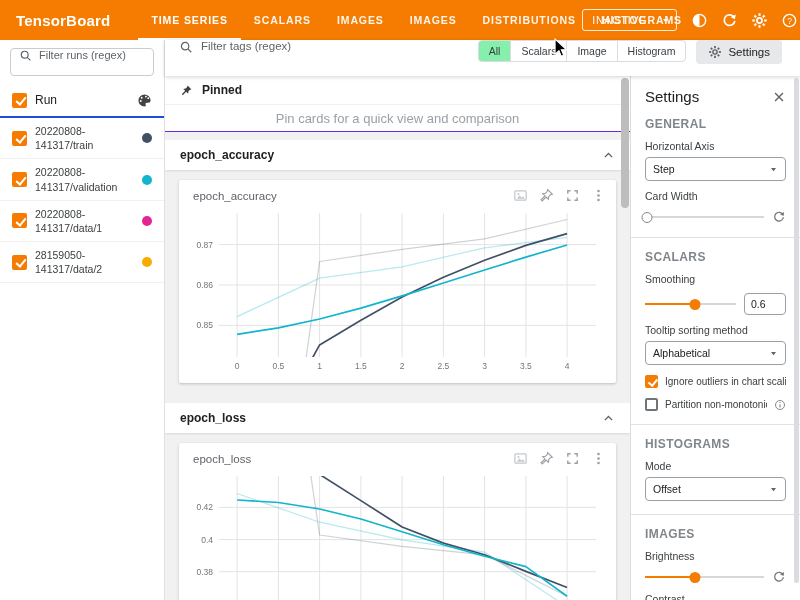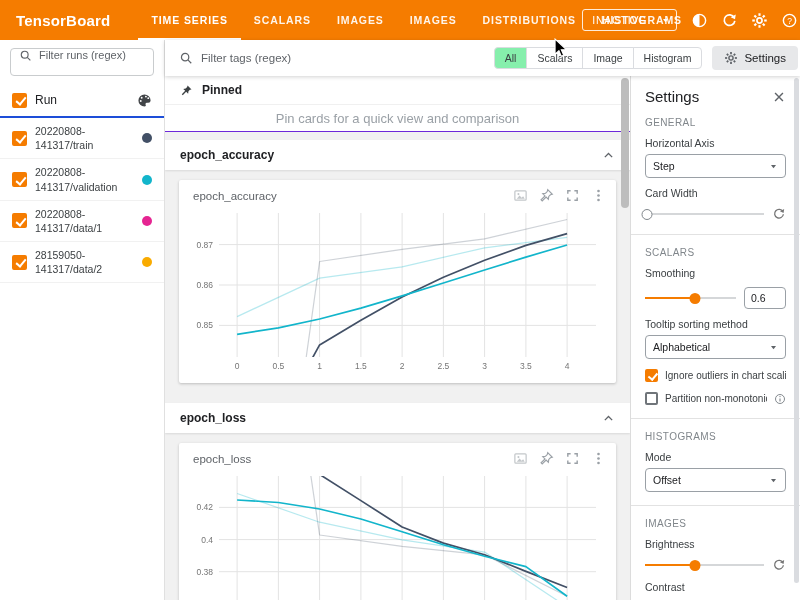--- a/index.html
+++ b/index.html
@@ -36,21 +36,21 @@
 .run-header-label{flex:1;font-size:12px;color:#202124}
 .palette{width:15px;height:15px;color:#424548;cursor:pointer}
 .run-row{display:flex;align-items:center;gap:8px;padding:6px 12px;border-bottom:1px solid #f1f1f1;cursor:pointer}
 .run-label{flex:1;font-size:10.5px;line-height:1.35;color:#3c4043;word-break:break-word}
 .dot{width:10px;height:10px;border-radius:50%;flex-shrink:0;cursor:pointer}
 .cb{width:15px;height:15px;border:2px solid #70757a;border-radius:2px;flex-shrink:0;position:relative;cursor:pointer;background:#fff}
 .cb.checked{background:#f57c00;border-color:#f57c00}
 .cb.checked::after{content:"";position:absolute;left:3.5px;top:.5px;width:4px;height:8px;border:solid #fff;border-width:0 2px 2px 0;transform:rotate(40deg)}
 
 
-.tags-toolbar{height:36px;background:#fff;display:flex;align-items:center;padding:0 2px 0 14px;box-shadow:0 1px 4px rgba(0,0,0,.18);position:relative;z-index:5}
+.tags-toolbar{height:36px;background:#fff;display:flex;align-items:flex-start;padding:0 18px 0 14px;box-shadow:0 1px 4px rgba(0,0,0,.18);position:relative;z-index:5}
 .tags-toolbar .s2{width:14px;height:14px;color:#5f6368;margin-right:8px;flex-shrink:0}
 .tags-input{border:none;flex:1;font-size:11.5px;color:#202124;min-width:40px;background:transparent}
 .tags-input::placeholder{color:#5f6368}
 .chips{display:flex;margin-right:10px}
 .chip{border:1px solid #dadce0;background:#fff;color:#3c4043;font-size:10.5px;padding:4px 10px;margin-left:-1px;cursor:pointer;white-space:nowrap}
 .chip:first-child{border-radius:4px 0 0 4px;margin-left:0}
 .chip:last-child{border-radius:0 4px 4px 0}
 .chip.selected{background:#86efac}
 .settings-btn{display:flex;align-items:center;gap:6px;background:#e7e8ea;border:none;border-radius:4px;padding:5px 12px;font-size:11.5px;color:#202124;cursor:pointer;font-family:inherit;white-space:nowrap}
 .settings-btn .sbg{width:14px;height:14px;color:#5f6368}
@@ -74,21 +74,21 @@
 .card-icons .icon-btn{width:15px;height:15px;color:#9aa0a6;cursor:pointer}
 .card-icons .icon-btn:first-child{color:#c3c7ca}
 .chart-holder{padding:2px 4px 4px}
 .main-scrollbar{position:absolute;top:2px;right:1px;width:8px;height:130px;background:#bdbdbd;border-radius:4px}
 
 
 .settings-panel{width:170px;flex-shrink:0;background:#fff;border-left:1px solid #dcdcdc;padding:12px 14px 0;position:relative;overflow:hidden}
 .sp-header{display:flex;align-items:center;margin-bottom:4px}
 .sp-title{flex:1;font-size:15px;color:#202124}
 .close{width:14px;height:14px;color:#5f6368;cursor:pointer}
-.sp-heading{font-size:10px;font-weight:400;color:#80868b;letter-spacing:.4px;margin:12px 0 4px}
+.sp-heading{font-size:12px;font-weight:700;color:#80868b;letter-spacing:.4px;margin:12px 0 4px}
 .sp-label{font-size:10.5px;color:#3c4043;margin:9px 0 5px}
 .sp-select{height:24px;border:1px solid #9aa0a6;border-radius:4px;display:flex;align-items:center;justify-content:space-between;padding:0 7px;font-size:10.5px;color:#202124;cursor:pointer}
 .sel-caret{width:9px;height:9px;color:#5f6368}
 .sp-div{border:none;border-top:1px solid #e2e2e2;margin:13px -14px 0}
 .slider-row{display:flex;align-items:center;gap:8px;margin:8px 0 2px}
 .slider{flex:1;height:14px;position:relative;cursor:pointer}
 .slider .track{position:absolute;left:0;right:0;top:6px;height:2px;background:#d5d7d9}
 .slider .fill{position:absolute;left:0;top:6px;height:2px;background:#f57c00}
 .slider .knob{position:absolute;top:1.5px;width:11px;height:11px;border-radius:50%;background:#f57c00;transform:translateX(-50%)}
 .slider.gray .knob{background:#fff;border:1.5px solid #80868b}

